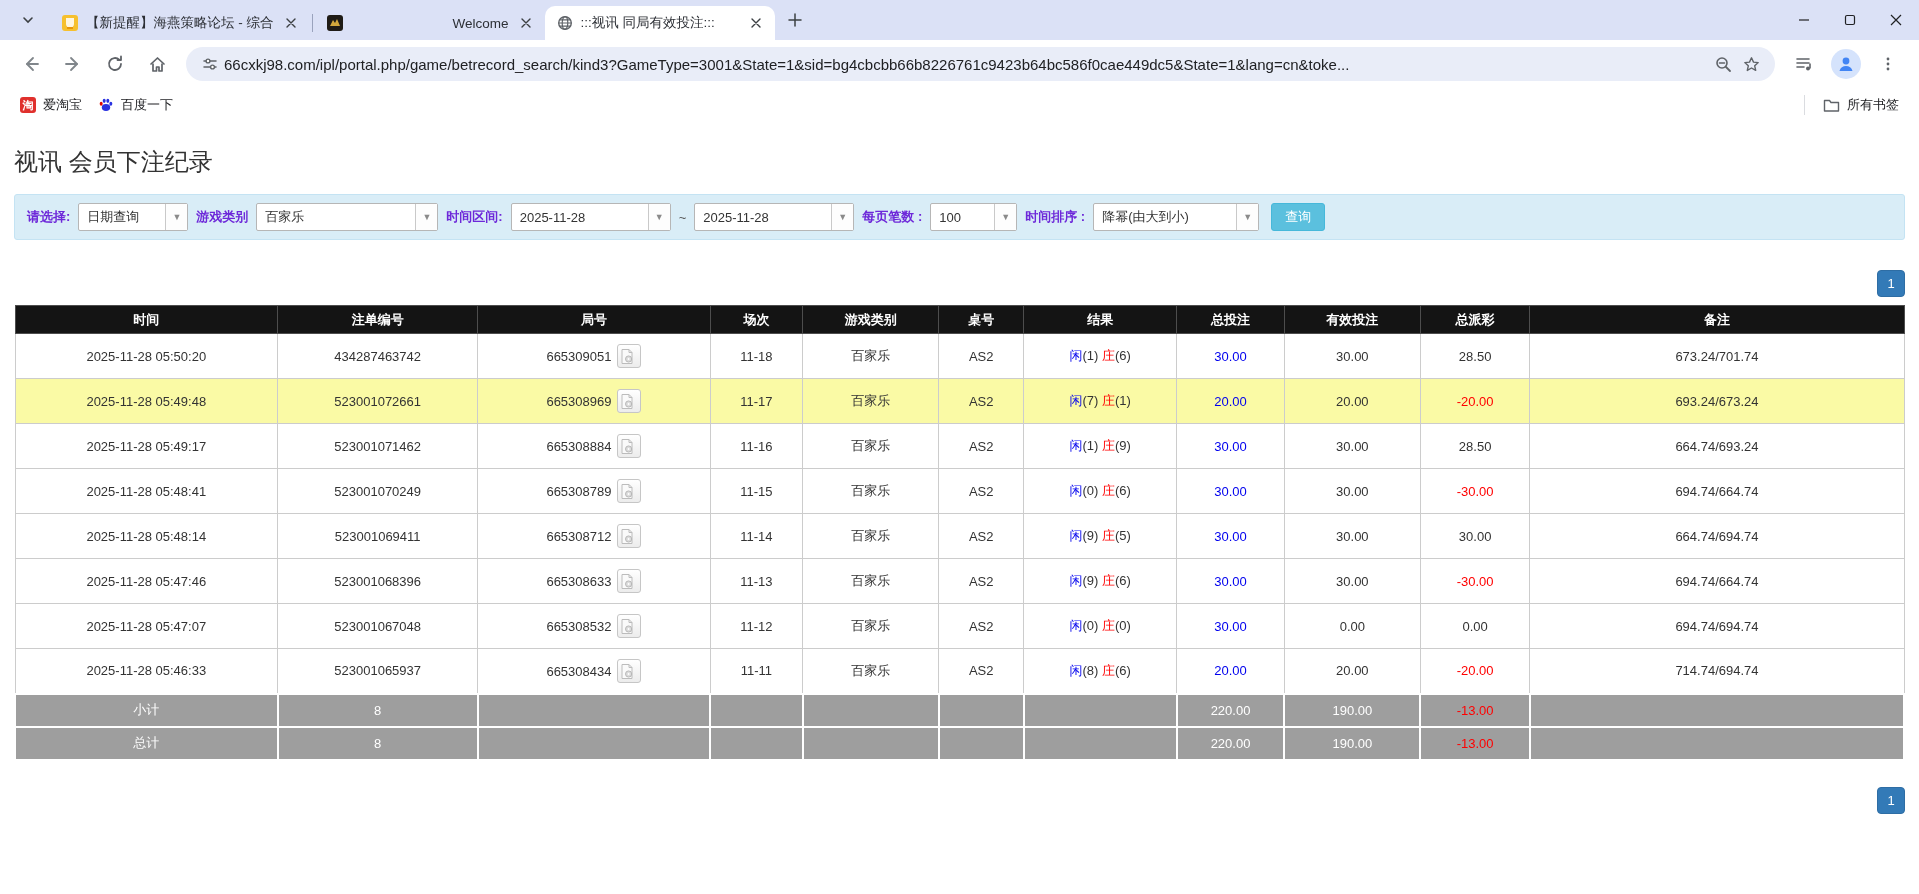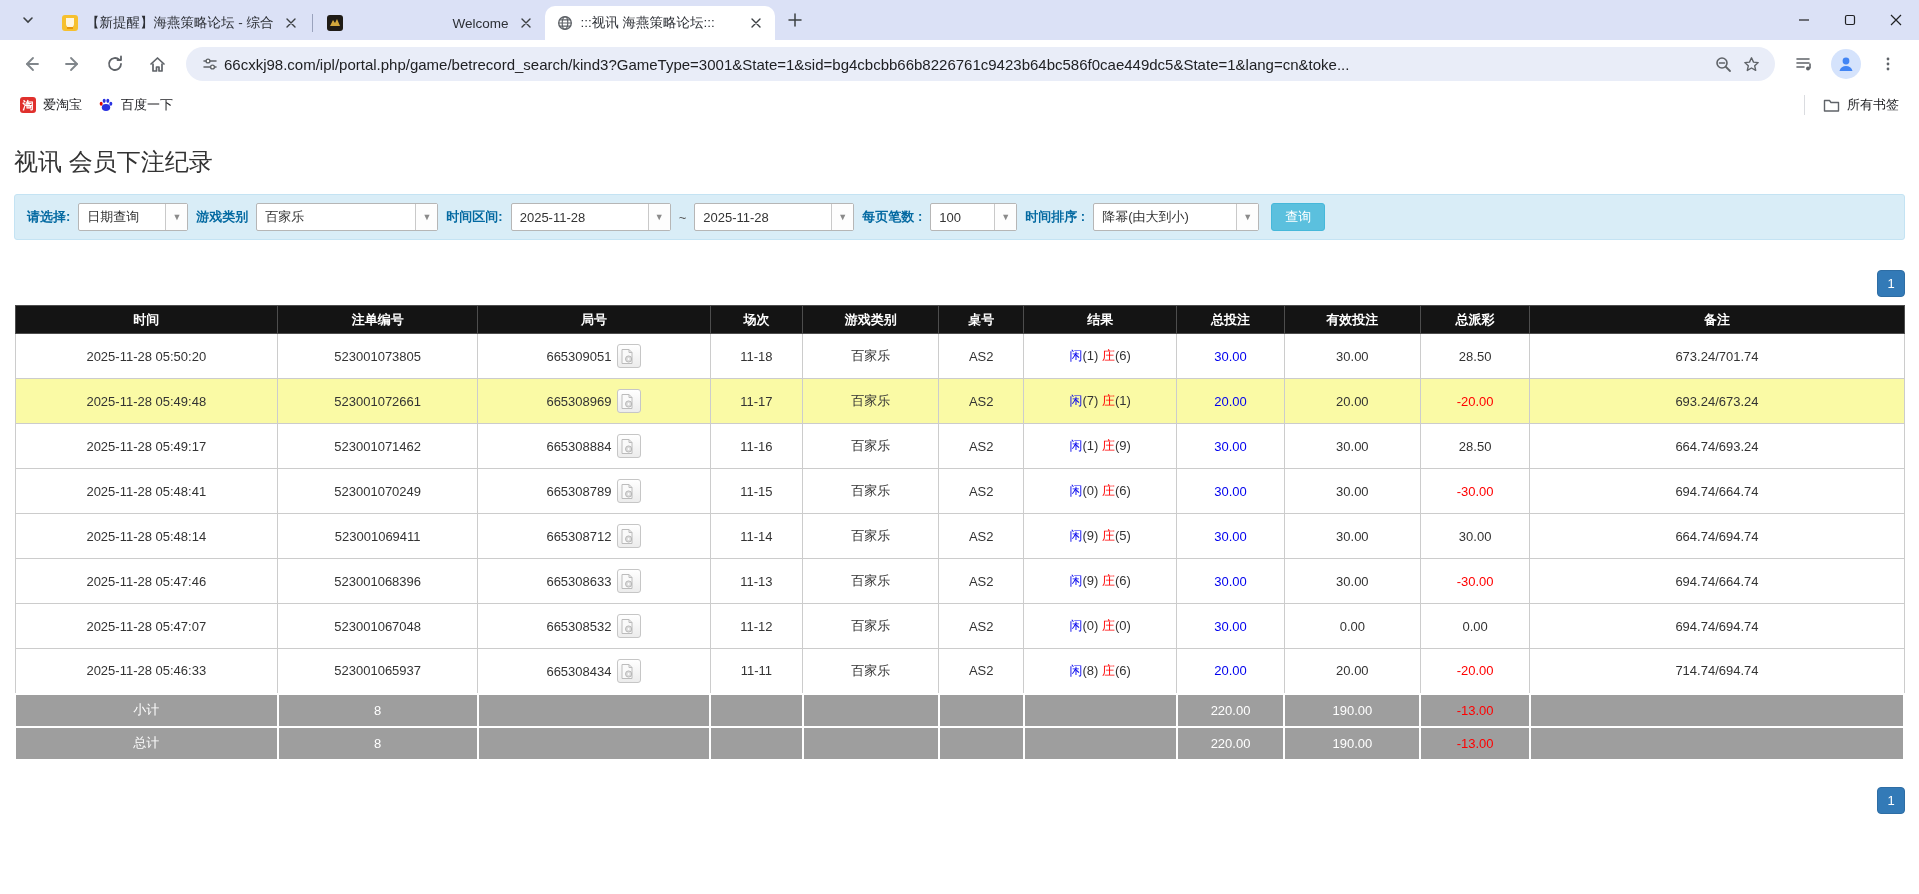--- a/index.html
+++ b/index.html
@@ -46,21 +46,21 @@
                display:flex; align-items:center; justify-content:center; font-weight:bold; }
   .bm-spacer { flex:1; }
   .bm-divider { width:1px; height:20px; background:#dadce0; margin:0 10px; }
 
   
   .page { background:#fff; }
   .page-title { font-size:24px; color:#333; font-weight:normal; margin:24px 0 0 14px; }
 
   .filter-bar { margin:16px 14px 0 14px; background:#d9edf7; border:1px solid #c4e3f3; border-radius:3px;
                 height:46px; display:flex; align-items:center; padding:0 12px; gap:8px; font-size:13px; }
-  .f-label { color:#0369a1; font-weight:bold; white-space:nowrap; }
+  .f-label { color:#6d28d9; font-weight:bold; white-space:nowrap; }
   .sel { height:28px; background:#fff; border:1px solid #b6b6b6; border-radius:2px; display:flex;
          align-items:center; cursor:pointer; }
   .sel .sel-value { padding:0 8px; font-size:13px; color:#333; flex:1; white-space:nowrap; overflow:hidden; }
   .sel .sel-arrow { width:22px; height:100%; border-left:1px solid #c9c9c9; display:flex; align-items:center;
                     justify-content:center; color:#8a8a8a; font-size:9px; background:#fdfdfd; }
   .tilde { color:#555; }
   .search-btn { height:28px; padding:0 13px; background:#5bc0de; color:#fff; border:1px solid #46b8da;
                 border-radius:3px; font-size:13px; cursor:pointer; margin-left:4px; }
 
   .info-bar { margin:14px 14px 0 14px; background:#dff0d8; border:1px solid #d6e9c6; height:34px;
@@ -133,21 +133,21 @@
   </div>
 
   <div class="tab active">
     <span class="favicon" style="background:transparent;">
       <svg class="icon-svg" width="16" height="16" viewBox="0 0 16 16">
           <circle cx="8" cy="8" r="6.3" fill="none" stroke="#5f6368" stroke-width="1.4"></circle>
           <ellipse cx="8" cy="8" rx="2.8" ry="6.3" fill="none" stroke="#5f6368" stroke-width="1.2"></ellipse>
           <path d="M1.8 8h12.4M2.8 4.8h10.4M2.8 11.2h10.4" stroke="#5f6368" stroke-width="1.2" fill="none"></path>
         </svg>
     </span>
-    <span class="tab-title">:::视讯 海燕策略论坛:::</span>
+    <span class="tab-title">:::视讯 同局有效投注:::</span>
     <button class="tab-close">
       <svg class="icon-svg" width="10" height="10" viewBox="0 0 10 10">
           <path d="M1 1l8 8M9 1l-8 8" stroke="#3c4043" stroke-width="1.4" stroke-linecap="round"></path>
         </svg>
     </button>
   </div>
 
   <button class="new-tab">
     <svg class="icon-svg" width="14" height="14" viewBox="0 0 14 14">
         <path d="M7 1v12M1 7h12" stroke="#3c4043" stroke-width="1.5" stroke-linecap="round"></path>
@@ -350,21 +350,21 @@
           <th>结果</th>
           <th>总投注</th>
           <th>有效投注</th>
           <th>总派彩</th>
           <th>备注</th>
         </tr>
     </thead>
     <tbody>
         <tr>
           <td>2025-11-28 05:50:20</td>
-          <td>523001073805</td>
+          <td>434287463742</td>
           <td><span class="round-number">665309051</span><button class="video-btn"><svg class="icon-svg" width="16" height="16" viewBox="0 0 16 16">
                 <path d="M3 1.5h7l3 3v11H3z" fill="#fafafa" stroke="#bcbcbc" stroke-width="1"></path>
                 <path d="M10 1.5v3h3" fill="none" stroke="#bcbcbc" stroke-width="1"></path>
                 <circle cx="9.6" cy="11" r="3.1" fill="#dcdcdc" stroke="#adadad" stroke-width="0.8"></circle>
                 <circle cx="9.6" cy="11" r="0.9" fill="#fff"></circle>
               </svg></button></td>
           <td>11-18</td>
           <td>百家乐</td>
           <td>AS2</td>
           <td><span class="blue">闲</span><span>(1) </span><span class="red">庄</span><span>(6)</span></td>

